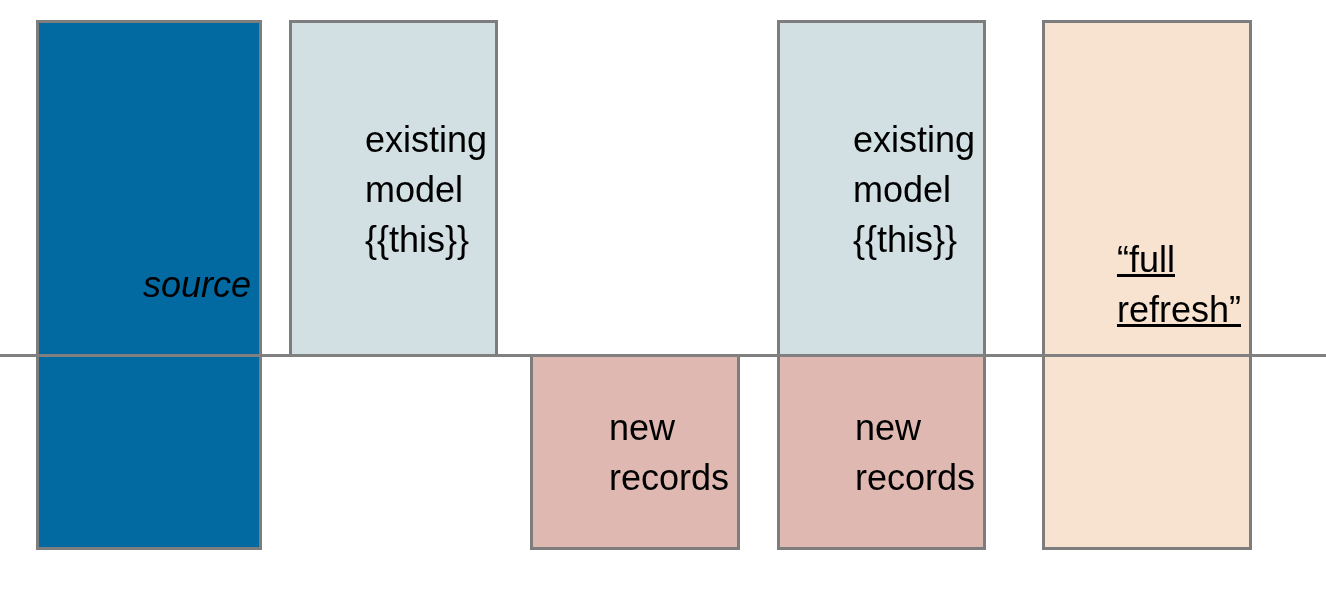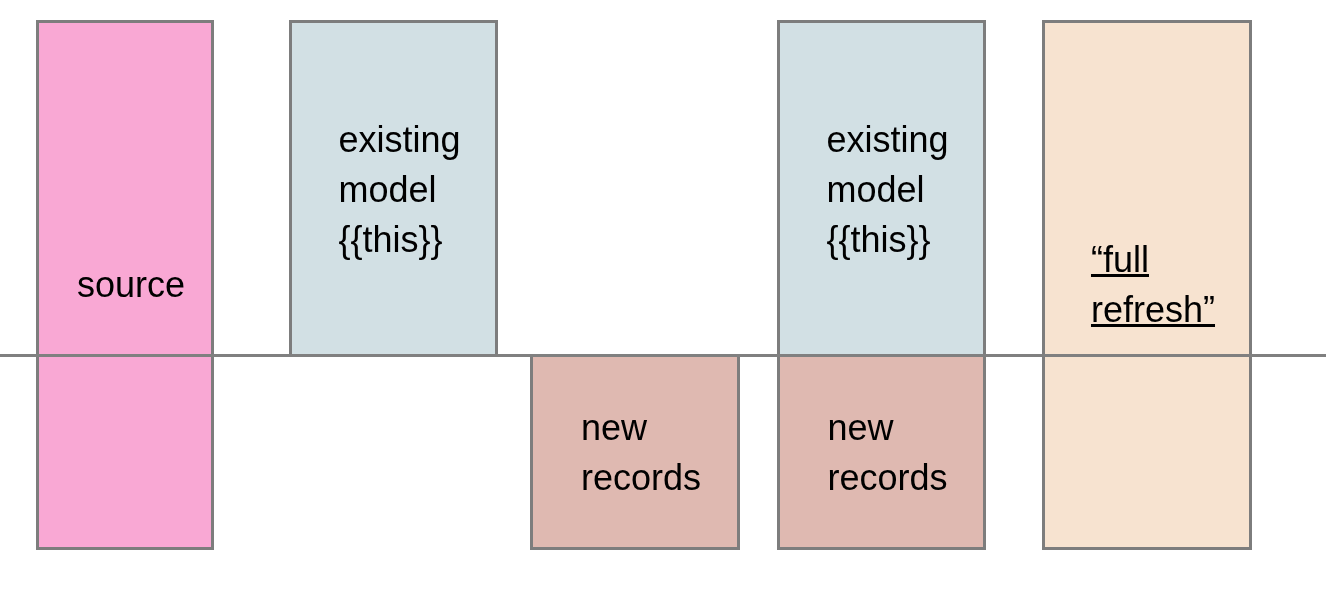--- a/index.html
+++ b/index.html
@@ -24,21 +24,21 @@
     height: 3px;
     background: #808080;
   }
   .box {
     position: absolute;
     box-sizing: border-box;
     border: 3px solid #7d7d7d;
     display: flex;
     flex-direction: column;
     justify-content: center;
-    align-items: center;
+    align-items: flex-end;
     padding-left: 20px;
     padding-right: 8px;
   }
   .box-label {
     font-size: 36px;
     line-height: 50px;
     color: #000000;
     text-align: left;
     white-space: pre-line;
     letter-spacing: 0px;
@@ -53,21 +53,21 @@
                     justify-content: flex-start; padding-top: 92px; }
   .box-newrec-b   { left: 777px;  top: 354px; width: 209px; height: 196px; background: #dfb9b1;
                     justify-content: flex-start; padding-top: 46px; }
   .box-refresh    { left: 1042px; top: 20px;  width: 210px; height: 530px; background: #f7e3d0; }
 </style>
 </head>
 <body>
 
 <div id="canvas" style="width: 1326px; height: 602px; background: rgb(255, 255, 255);">
 
-  <div class="box box-source" style="left: 36px; top: 20px; width: 178px; height: 530px; background: #f9a8d4; border-color: rgb(125, 125, 125);">
+  <div class="box box-source" style="left: 36px; top: 20px; width: 226px; height: 530px; background: #0369a1; border-color: rgb(125, 125, 125); font-style: italic;">
     <div class="box-label">source</div>
   </div>
 
   <div class="box box-model-a" style="left: 289px; top: 20px; width: 209px; height: 337px; background: rgb(210, 224, 228); border-color: rgb(125, 125, 125);">
     <div class="box-label">existing
 model
 {{this}}</div>
   </div>
 
   <div class="box box-newrec-a" style="left: 530px; top: 354px; width: 210px; height: 196px; background: rgb(223, 185, 177); border-color: rgb(125, 125, 125);">

